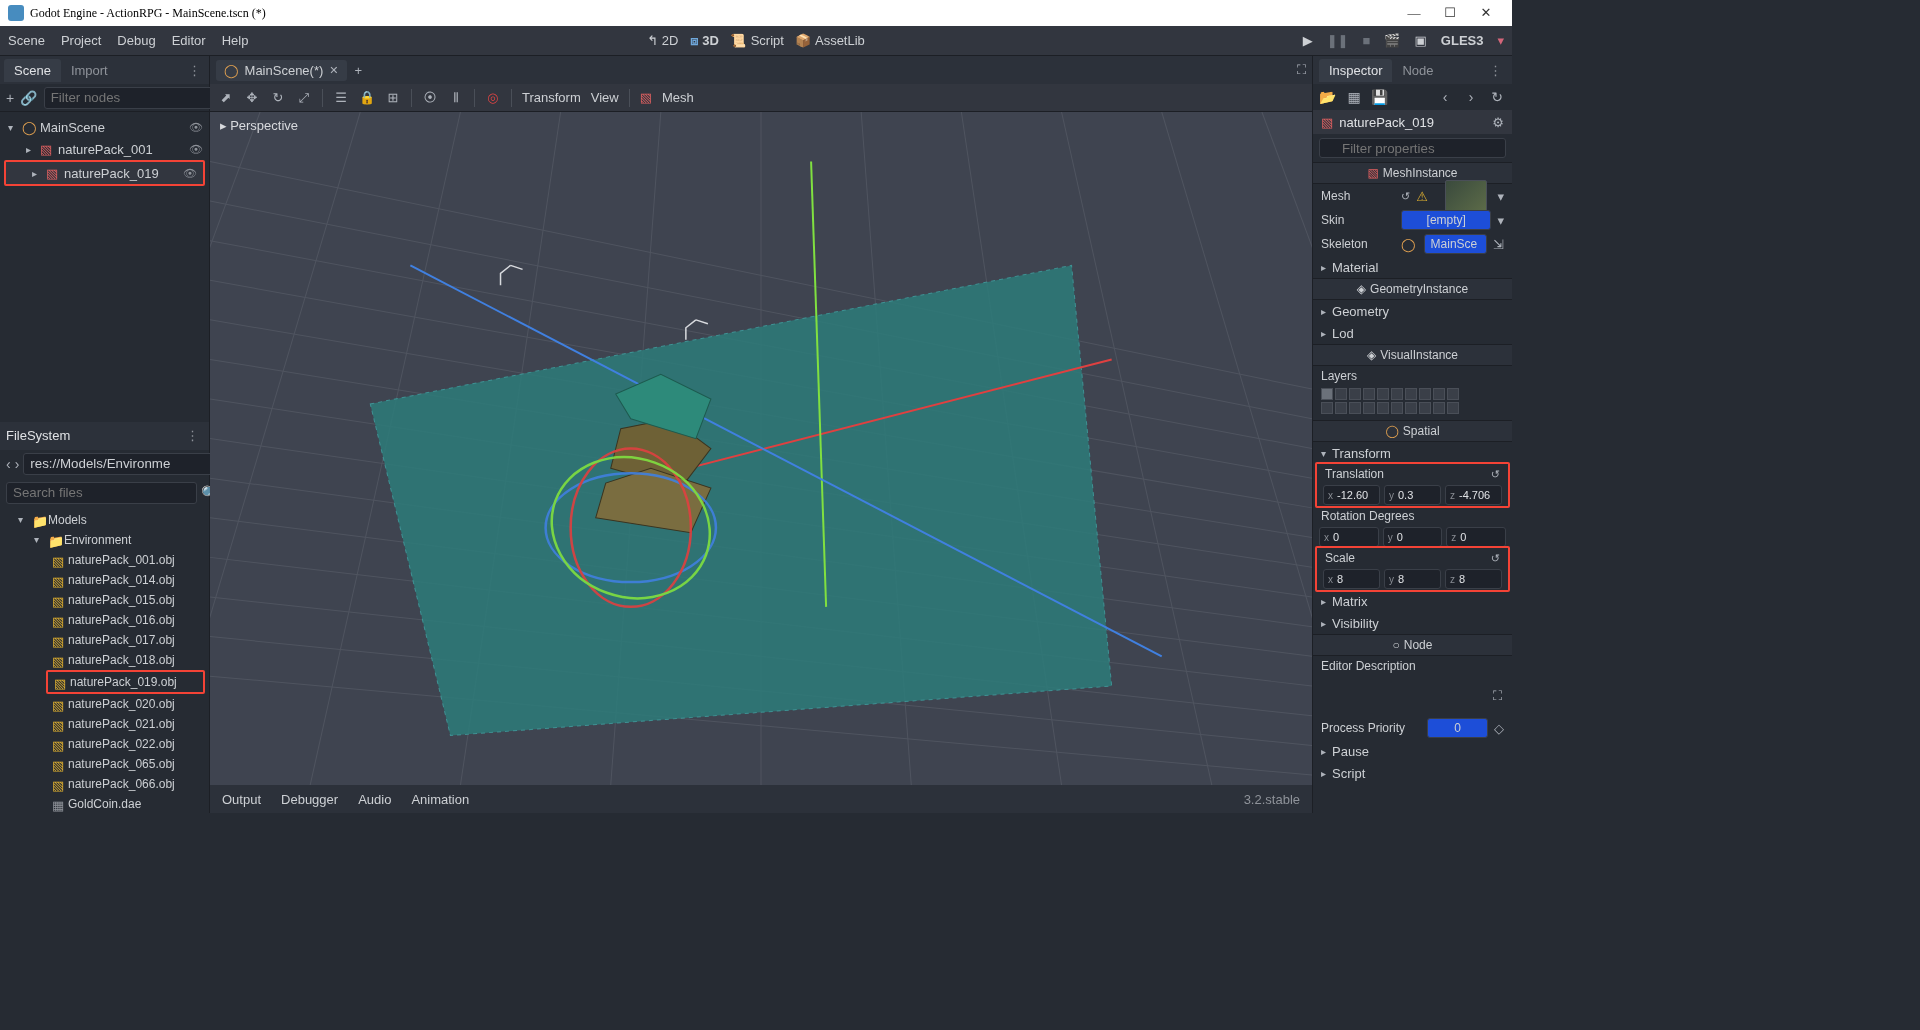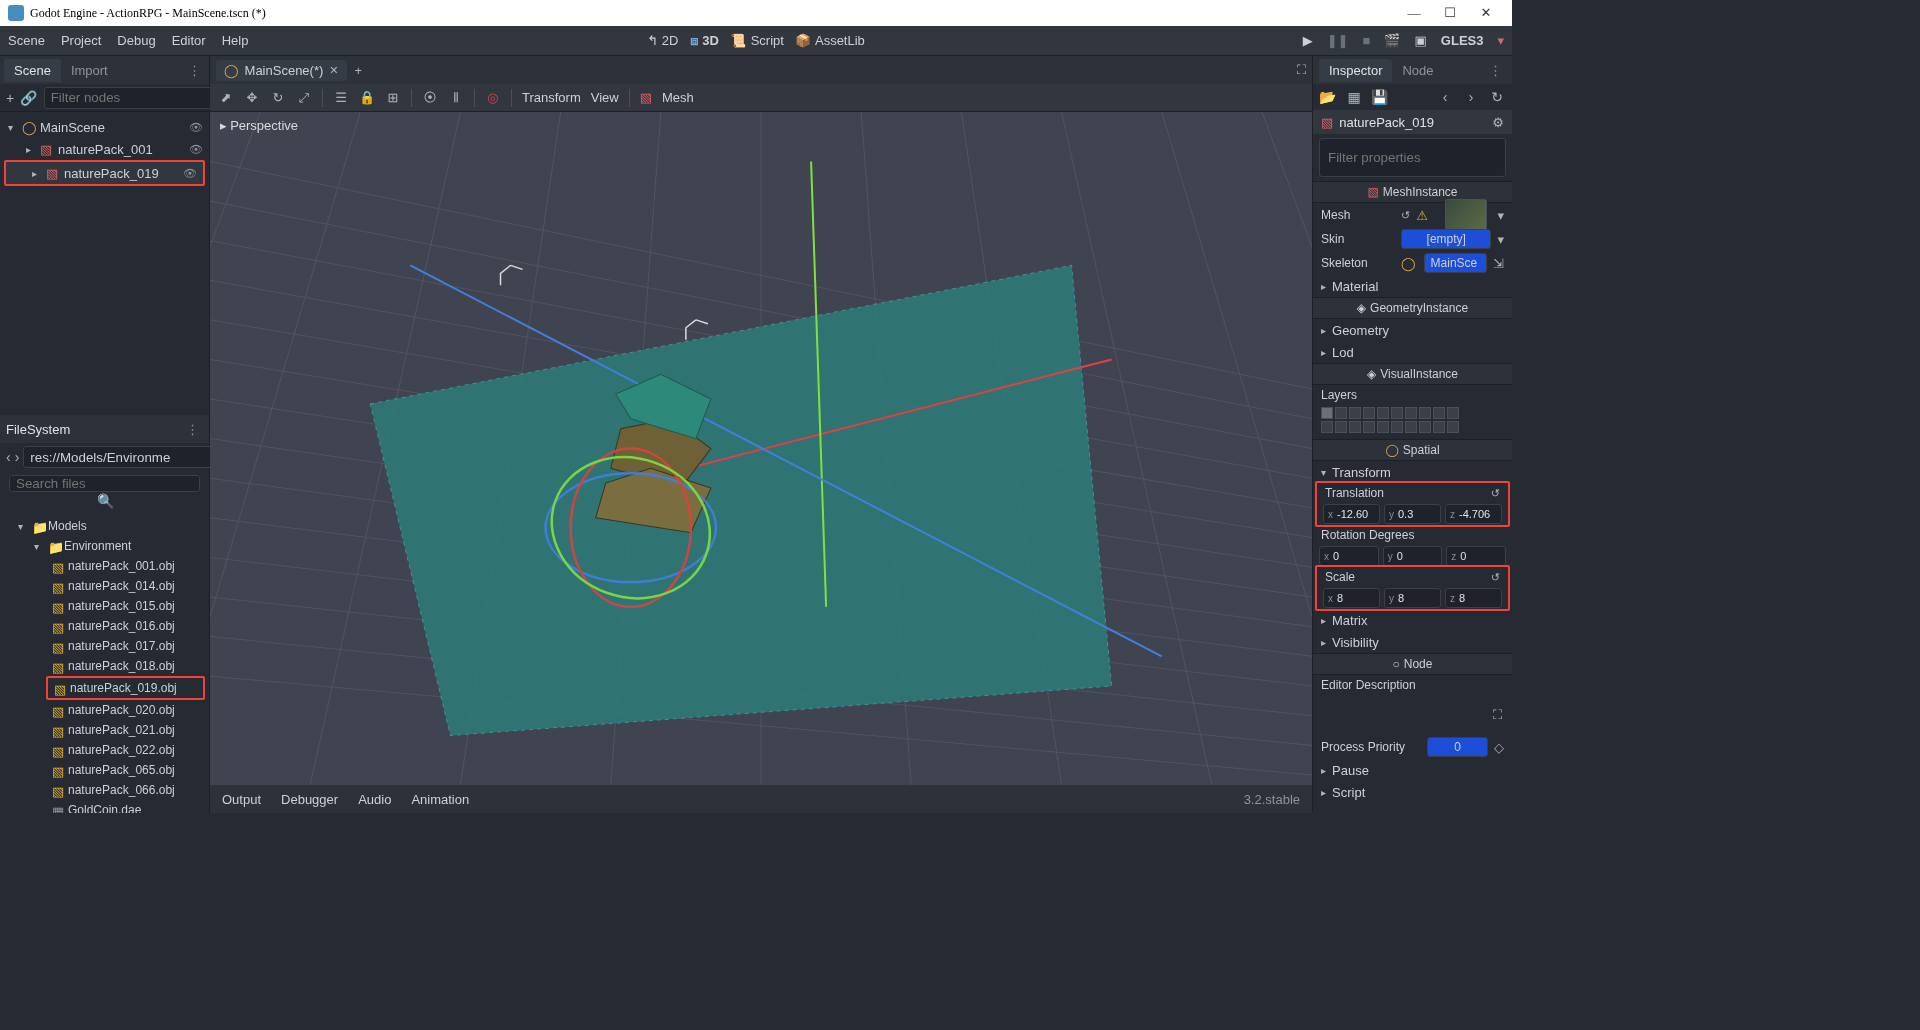--- a/index.html
+++ b/index.html
@@ -140,21 +140,21 @@
 .nav-row input {
   flex: 1;
   background: #1e222a;
   border: 1px solid #3a3f48;
   color: #cdd0d4;
   height: 22px;
   padding: 0 6px;
   border-radius: 3px;
 }
 .search-row {
-  display: flex; align-items: center; padding: 4px 6px; flex-direction: column;
+  display: flex; align-items: center; padding: 4px 6px;
 }
 .search-row input {
   flex: 1;
   background: #1e222a;
   border: 1px solid #3a3f48;
   color: #cdd0d4;
   height: 22px;
   padding: 0 6px;
   border-radius: 3px;
 }
@@ -247,22 +247,22 @@
 .node-crumb .label { color: #e0e2e5; }
 .node-crumb .gear { margin-left: auto; color: #aeb3bb; }
 .filter-props {
   padding: 4px 6px;
 }
 .filter-props input {
   width: 100%;
   background: #1e222a;
   border: 1px solid #3a3f48;
   color: #cdd0d4;
-  height: 39px;
-  padding: 0 8px;
+  height: 20px;
+  padding: 0 22px;
   border-radius: 3px;
 }
 .section-header {
   height: 22px; display: flex; align-items: center; justify-content: center;
   background: #2c313a;
   color: #cdd0d4;
   font-size: 12px;
   border-top: 1px solid #1c1f25;
   border-bottom: 1px solid #1c1f25;
 }

